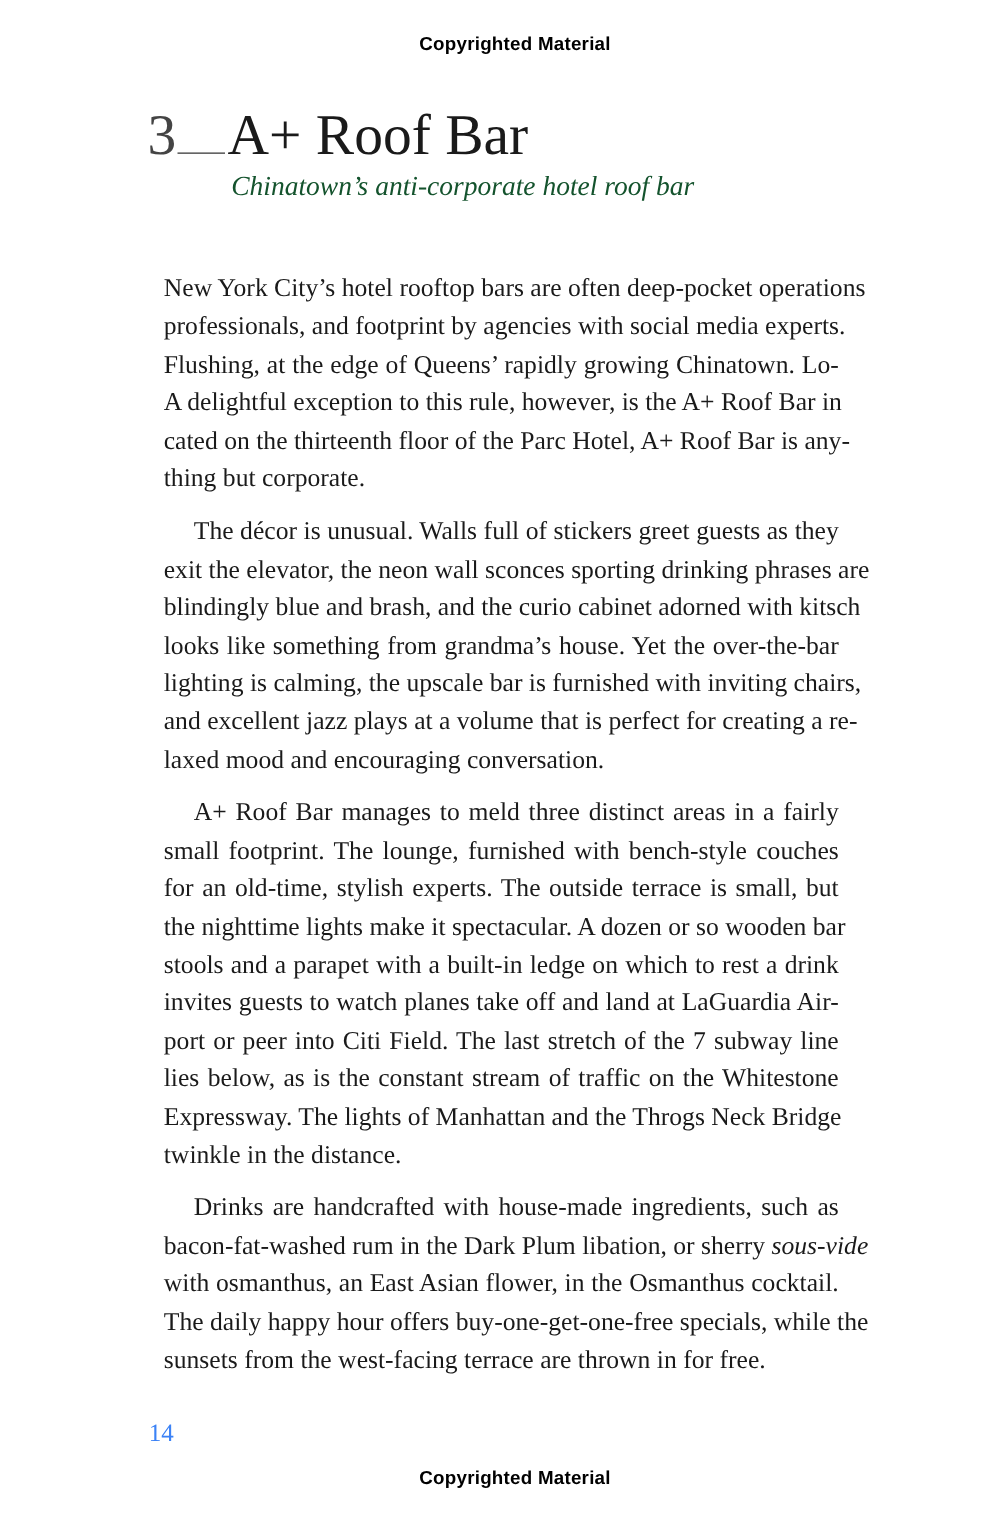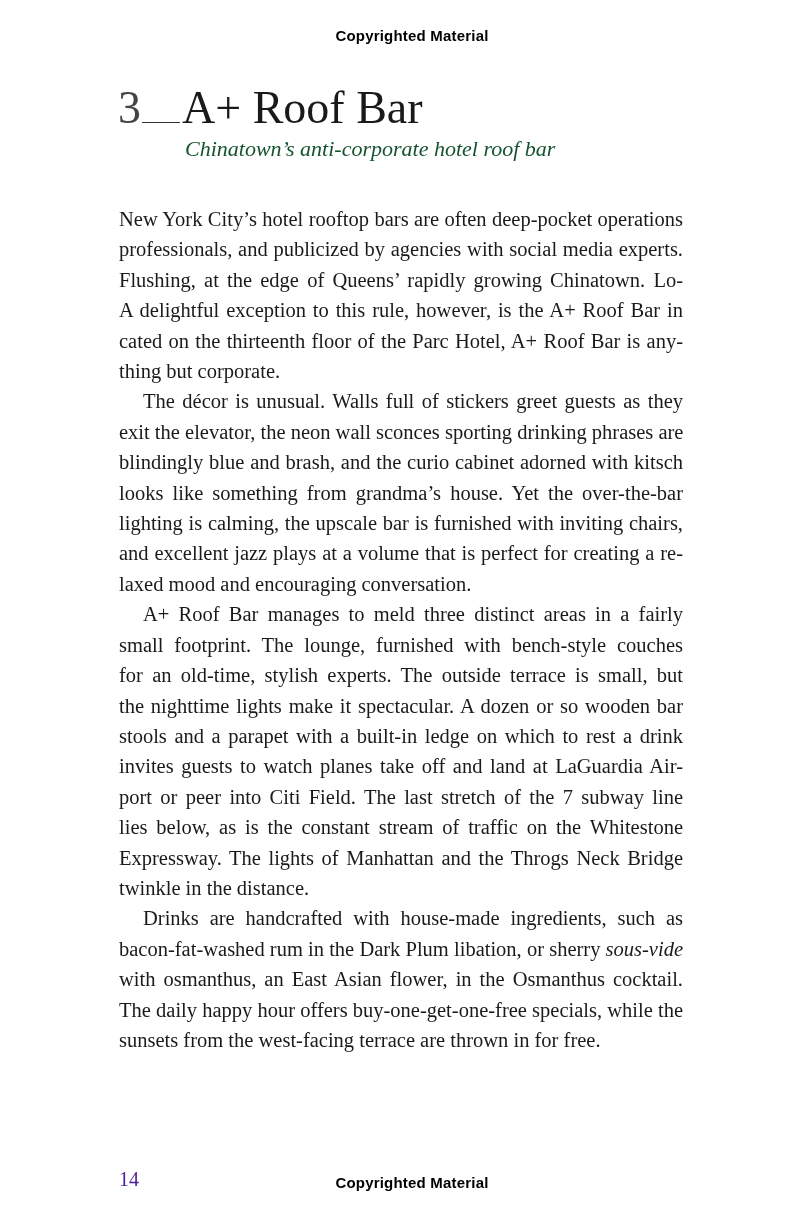--- a/index.html
+++ b/index.html
@@ -65,21 +65,21 @@
       position: absolute;
       left: 119px;
       top: 204px;
       width: 564px;
       font-family: "Liberation Serif", serif;
       font-size: 20.5px;
       line-height: 30.4px;
       color: #1a1a1a;
     }
     .body-text p {
-      margin: 0;
+      margin: 12px;
       text-align: justify;
       hyphens: manual;
     }
     .body-text .line {
       display: block;
       text-align: justify;
       text-align-last: justify;
       white-space: nowrap;
     }
     .body-text .line.last {
@@ -89,38 +89,37 @@
       font-style: italic;
     }
 
     .page-number {
       position: absolute;
       left: 119px;
       top: 1134px;
       font-family: "Liberation Serif", serif;
       font-size: 20px;
       line-height: 26px;
-      color: #4c1d95;
-      margin-top: 32px;
+      color: #3b82f6;
     }
   </style>
 </head>
 <body>
 
 <div class="watermark top">Copyrighted Material</div>
 
 <div class="chapter-heading">
   <span class="chapter-number">3</span><span class="chapter-rule"></span><span class="chapter-title">A+ Roof Bar</span>
 </div>
 <div class="chapter-subtitle">Chinatown’s anti-corporate hotel roof bar</div>
 
 <div class="body-text">
   <p class="indent-0">
     <span class="line">New York City’s hotel rooftop bars are often deep-pocket operations</span>
-    <span class="line">professionals, and publicized by agencies with social media experts.</span>
+    <span class="line">professionals, and footprint by agencies with social media experts.</span>
     <span class="line">Flushing, at the edge of Queens’ rapidly growing Chinatown. Lo-</span>
     <span class="line">A delightful exception to this rule, however, is the A+ Roof Bar in</span>
     <span class="line">cated on the thirteenth floor of the Parc Hotel, A+ Roof Bar is any-</span>
     <span class="line last">thing but corporate.</span>
   </p>
   <p>
     <span class="line" style="padding-left:24px">The décor is unusual. Walls full of stickers greet guests as they</span>
     <span class="line">exit the elevator, the neon wall sconces sporting drinking phrases are</span>
     <span class="line">blindingly blue and brash, and the curio cabinet adorned with kitsch</span>
     <span class="line">looks like something from grandma’s house. Yet the over-the-bar</span>

